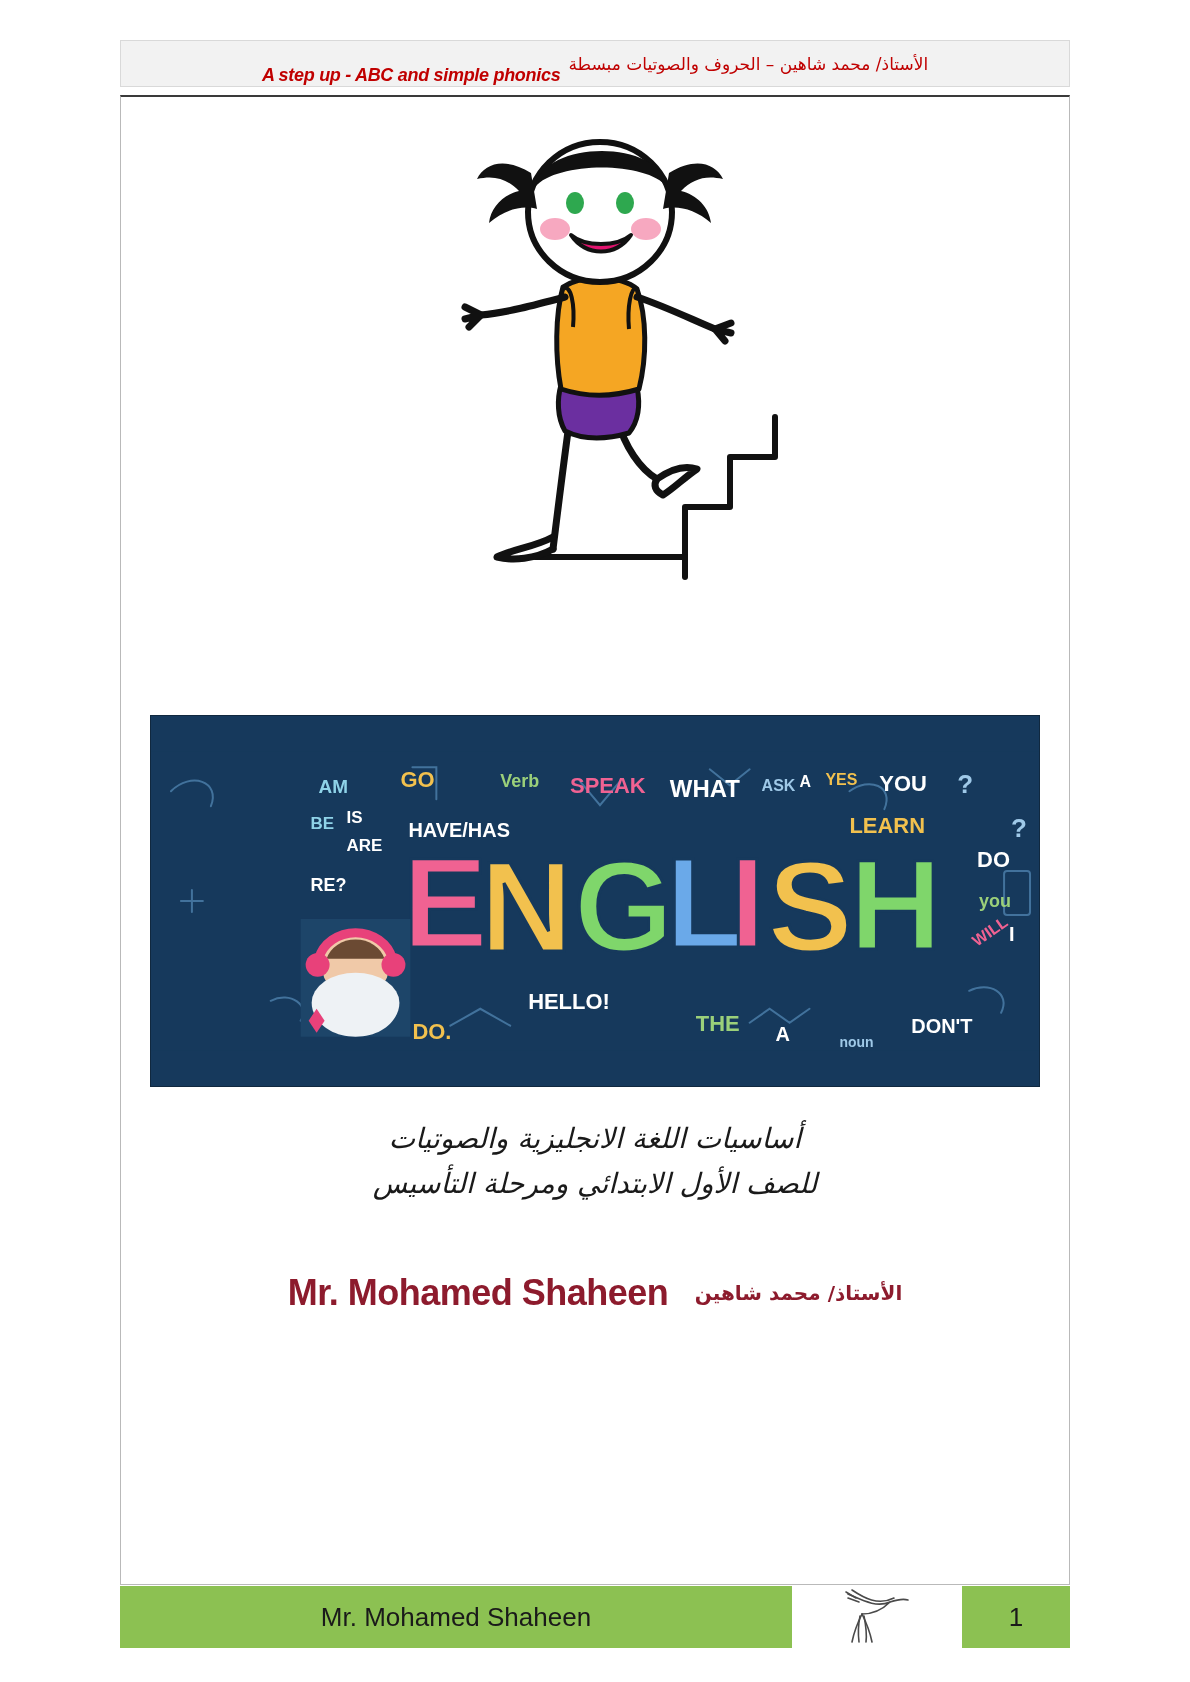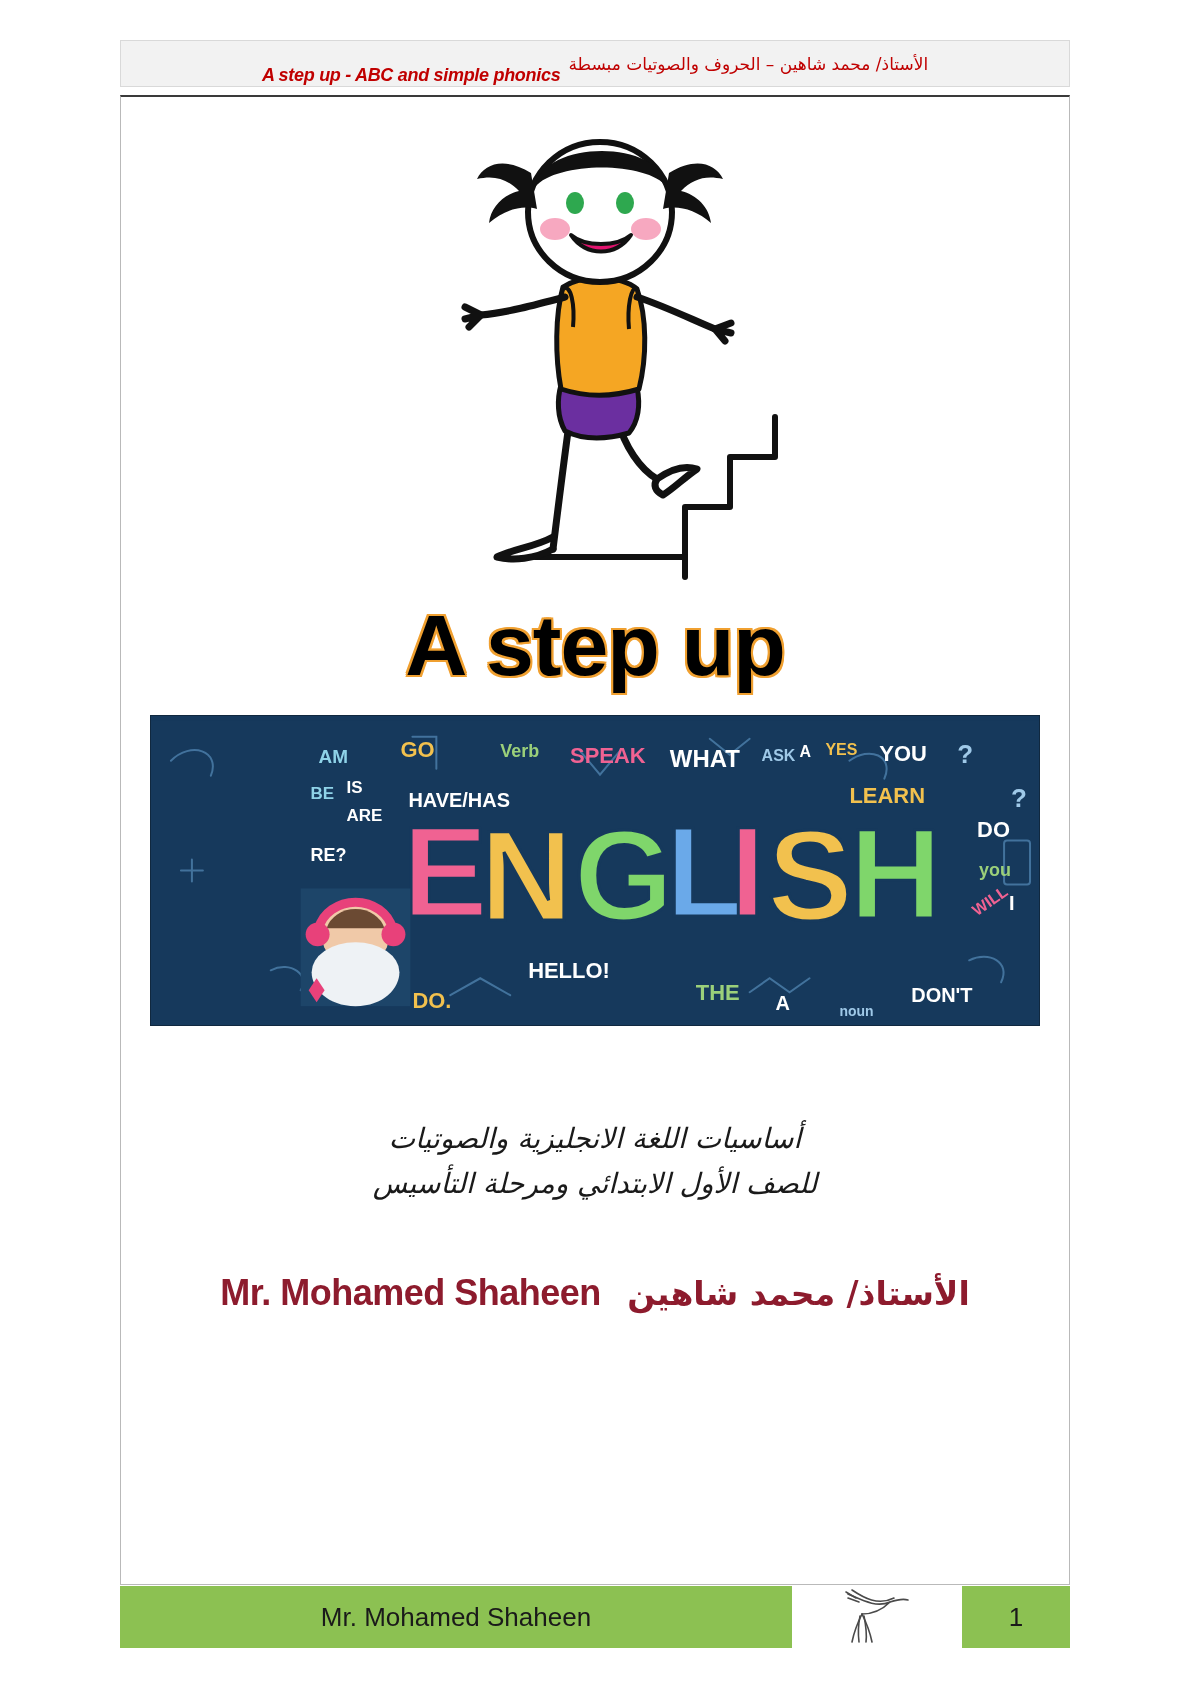--- a/index.html
+++ b/index.html
@@ -90,21 +90,21 @@
       2px -2px 0 #f0a030, -2px 2px 0 #f0a030;
   }
 
   
   .banner {
     position: absolute;
     left: 50%;
     transform: translateX(-50%);
     top: 618px;
     width: 890px;
-    height: 311px;
+    height: 372px;
     background: #16395c;
     overflow: hidden;
     border: 1px solid #10283f;
   }
   .banner svg { display: block; width: 100%; height: 100%; }
 
   
   .subtitle-en {
     position: absolute;
     left: 0; right: 0;
@@ -131,21 +131,21 @@
   .author-line {
     position: absolute;
     left: 0; right: 0;
     top: 1175px;
     text-align: center;
     direction: rtl;
     color: #8d1b2d;
     font-weight: bold;
   }
   .author-ar {
-    font-size: 33px;
+    font-size: 20px;
     font-family: "DejaVu Sans", sans-serif;
     vertical-align: middle;
   }
   .author-en {
     font-size: 36px;
     font-family: "Liberation Sans", sans-serif;
     letter-spacing: -0.5px;
     vertical-align: middle;
     margin-right: 22px;
   }
@@ -239,21 +239,20 @@
         <ellipse cx="190" cy="86" rx="9" ry="11" fill="#2ea84f"></ellipse>
         <ellipse cx="240" cy="86" rx="9" ry="11" fill="#2ea84f"></ellipse>
 
         <ellipse cx="170" cy="112" rx="15" ry="11" fill="#f7a8c0"></ellipse>
         <ellipse cx="261" cy="112" rx="15" ry="11" fill="#f7a8c0"></ellipse>
 
         <path d="M186 118 C200 140 232 140 246 118 C232 130 200 130 186 118 Z" fill="#e2136e" stroke="#111" stroke-width="4" stroke-linejoin="round"></path>
       </svg>
     </div>
 
-    <div class="main-title">A step up</div>
 
     <div class="banner">
       <svg viewBox="0 0 890 300" xmlns="http://www.w3.org/2000/svg">
         <rect x="0" y="0" width="890" height="300" fill="#16395c"></rect>
         <g fill="none" stroke="#4a7da8" stroke-width="2" opacity="0.85" stroke-linecap="round">
           <path d="M20 40 C40 20 70 30 60 55"></path>
           <path d="M120 250 C140 240 160 255 150 270"></path>
           <path d="M700 40 C720 25 745 35 735 58"></path>
           <path d="M820 240 C840 230 862 242 852 262"></path>
           <path d="M30 150 L52 150 M41 139 L41 161"></path>

